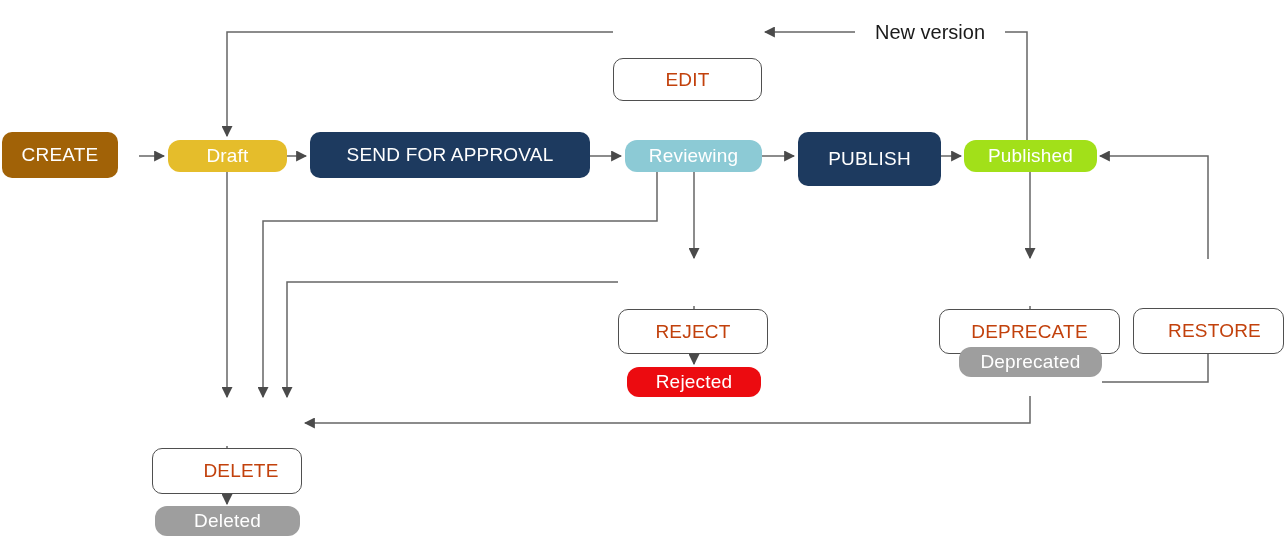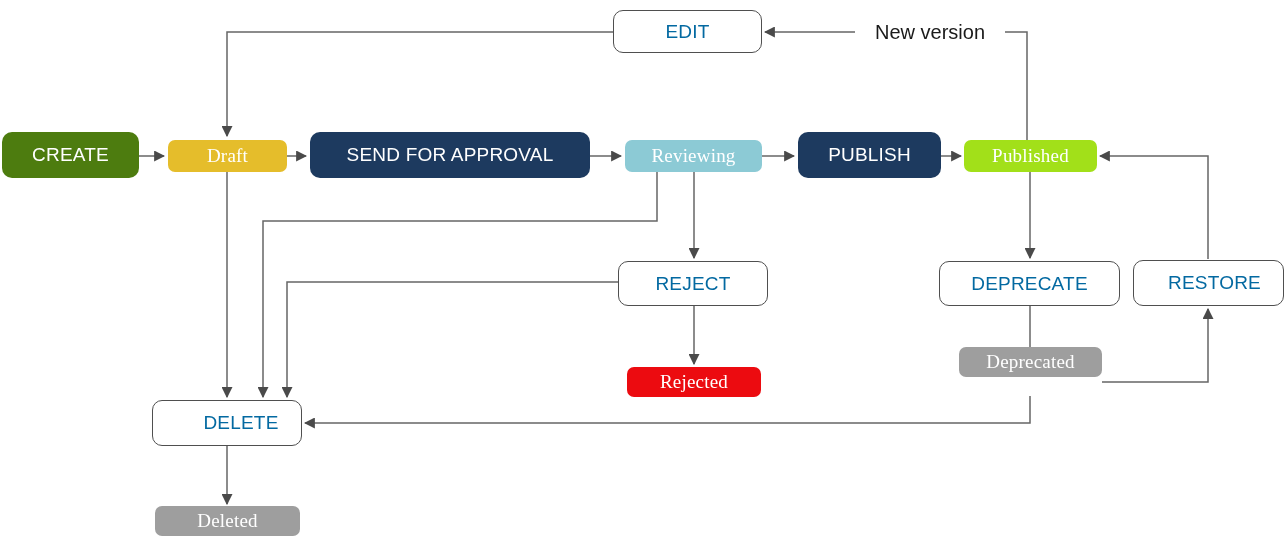--- a/index.html
+++ b/index.html
@@ -21,26 +21,26 @@
     letter-spacing:0.2px;
   }
   .action-filled{
     border-radius:10px;
     color:#ffffff;
   }
   .action-outline{
     border-radius:10px;
     background:#ffffff;
     border:1.6px solid #4f4f4f;
-    color:#0369a1;
+    color:#c2410c;
+    margin-top:48px;
   }
   .state{
-    border-radius:7px;
+    border-radius:12px;
     color:#ffffff;
-    font-family:Liberation Serif, serif;
   }
   .edge-label{
     position:absolute;
     left:855px;top:21px;width:150px;
     text-align:center;
     background:#ffffff;
     font-size:20px;
     color:#1a1a1a;
     line-height:22px;
   }
@@ -71,29 +71,29 @@
     <path class="edge" d="M1030,172 V258" marker-end="url(#arrow)"></path>
     <path class="edge" d="M1030,306 V364" marker-end="url(#arrow)"></path>
     <path class="edge" d="M1102,382 H1208 V309" marker-end="url(#arrow)"></path>
     <path class="edge" d="M1208,259 V156 H1100" marker-end="url(#arrow)"></path>
     <path class="edge" d="M1030,396 V423 H305" marker-end="url(#arrow)"></path>
     <path class="edge" d="M227,446 V504" marker-end="url(#arrow)"></path>
   </svg>
 
   <span class="edge-label">New version</span>
 
-  <div class="node action-filled" style="left: 2px; top: 132px; width: 137px; height: 46px; background-color: #4d7c0f;">CREATE</div>
+  <div class="node action-filled" style="left: 2px; top: 132px; width: 116px; height: 46px; background-color: #a16207;">CREATE</div>
 
   <div class="node state" style="left: 168px; top: 140px; width: 119px; height: 32px; background-color: rgb(229, 189, 43);">Draft</div>
 
   <div class="node action-filled" style="left: 310px; top: 132px; width: 280px; height: 46px; background-color: rgb(29, 58, 95); text-align: right;">SEND FOR APPROVAL</div>
 
   <div class="node state" style="left: 625px; top: 140px; width: 137px; height: 32px; background-color: rgb(140, 202, 213);">Reviewing</div>
 
-  <div class="node action-filled" style="left: 798px; top: 132px; width: 143px; height: 46px; background-color: rgb(29, 58, 95);">PUBLISH</div>
+  <div class="node action-filled" style="left: 798px; top: 132px; width: 143px; height: 54px; background-color: rgb(29, 58, 95);">PUBLISH</div>
 
   <div class="node state" style="left: 964px; top: 140px; width: 133px; height: 32px; background-color: rgb(162, 224, 25);">Published</div>
 
   <div class="node action-outline" style="left:613px;top:10px;width:149px;height:43px;">EDIT</div>
 
   <div class="node action-outline" style="left:618px;top:261px;width:150px;height:45px;">REJECT</div>
 
   <div class="node state" style="left: 627px; top: 367px; width: 134px; height: 30px; background-color: rgb(236, 11, 16);">Rejected</div>
 
   <div class="node action-outline" style="left:939px;top:261px;width:181px;height:45px;">DEPRECATE</div>

